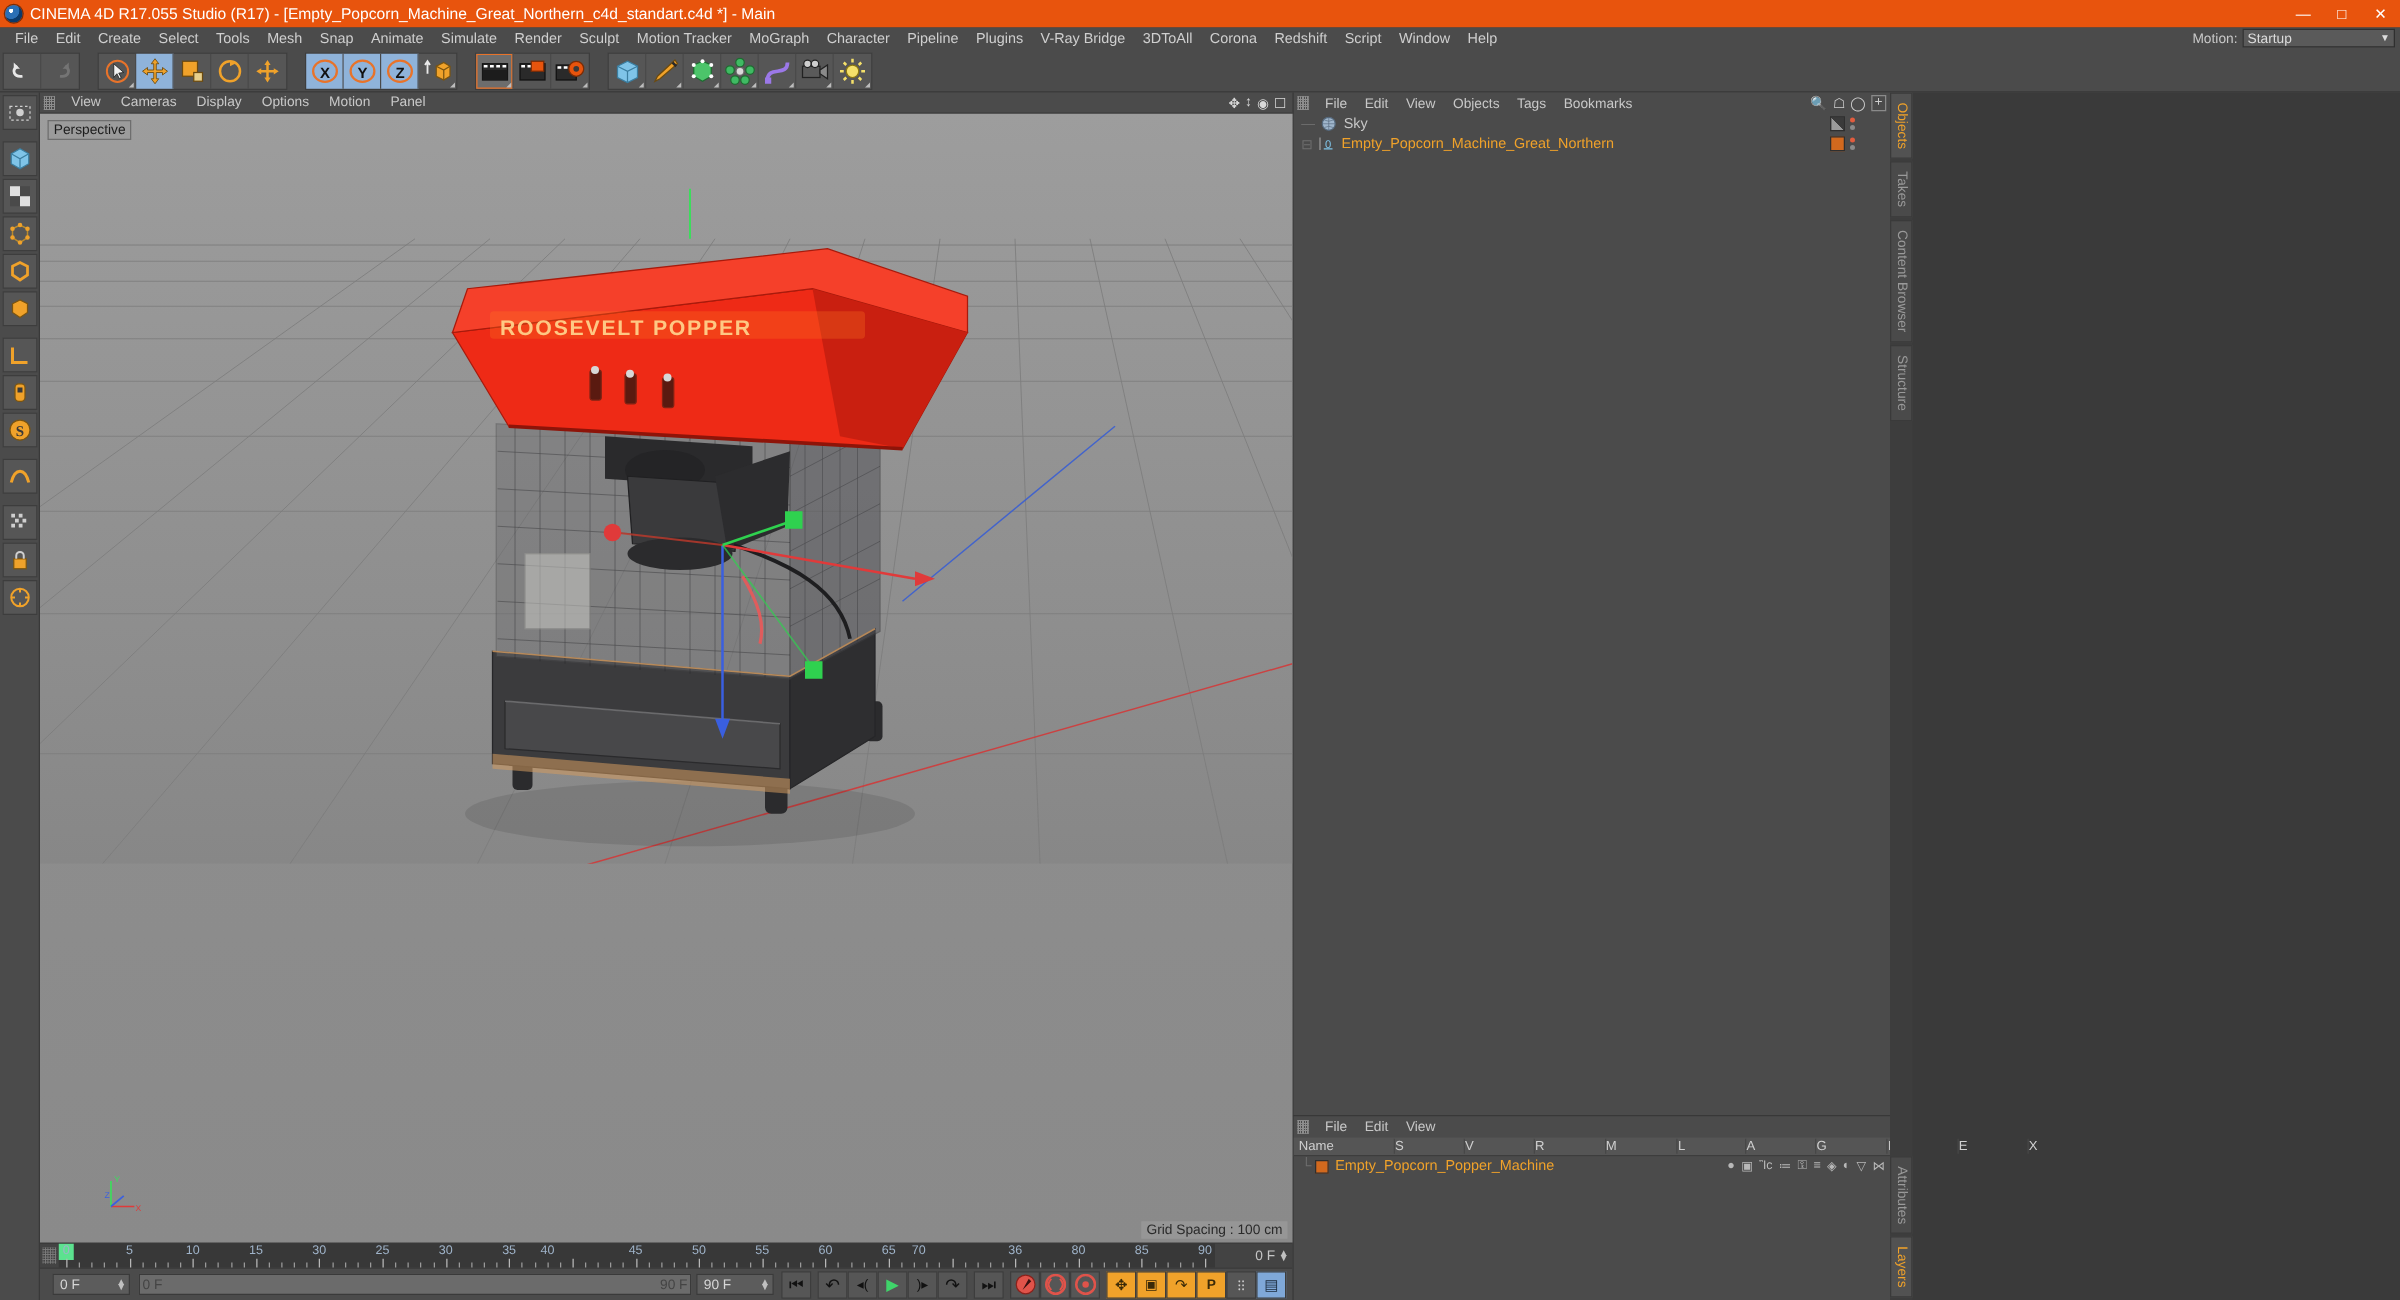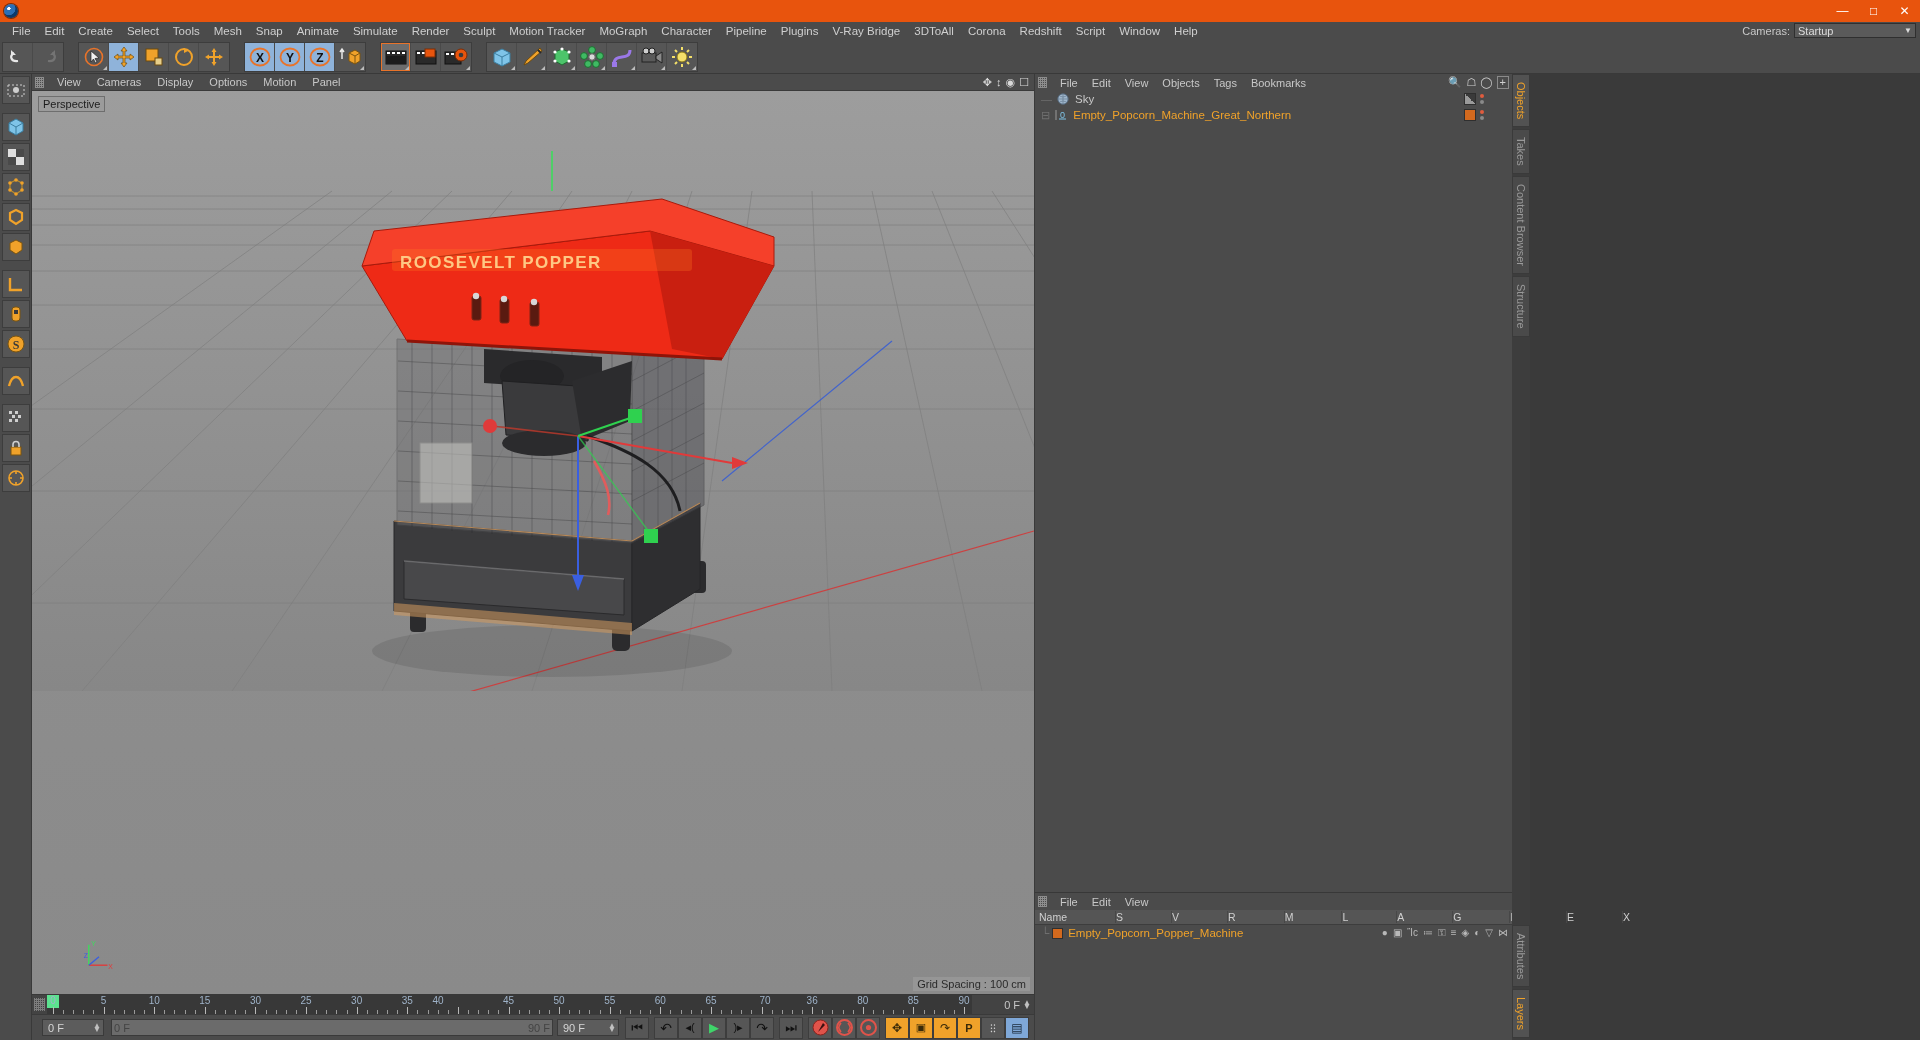--- a/index.html
+++ b/index.html
@@ -121,20 +121,21 @@
   .vtab{ writing-mode:vertical-rl; text-orientation:mixed; font-size:11px; color:#9a9a9a;
     padding:7px 2px; background:#4a4a4a; border:1px solid #3a3a3a; margin-bottom:2px; text-align:center;}
   .vtab.act{ color:#f0a22a; background:#525252; }
   .vspace{ flex:1; }
 </style>
 </head>
 <body>
 
 <div id="titlebar">
   <div class="appicon"></div>
+  <div class="ttl">CINEMA 4D R17.055 Studio (R17) - [Empty_Popcorn_Machine_Great_Northern_c4d_standart.c4d *] - Main</div>
   <div id="winbtns">
     <div>—</div>
     <div>□</div>
     <div class="cl">✕</div>
   </div>
 </div>
 
 <div id="menubar">
   <div id="menuitems" style="display:flex">
       <div class="mi">File</div>
@@ -155,21 +156,21 @@
       <div class="mi">Plugins</div>
       <div class="mi">V-Ray Bridge</div>
       <div class="mi">3DToAll</div>
       <div class="mi">Corona</div>
       <div class="mi">Redshift</div>
       <div class="mi">Script</div>
       <div class="mi">Window</div>
       <div class="mi">Help</div>
     </div>
   <div id="layoutbox">
-    <span class="lb">Cameras:</span>
+    <span class="lb">Motion:</span>
     <div id="layoutsel">
       <span>Startup</span>
       <span style="font-size:8px">▼</span>
     </div>
   </div>
 </div>
 
 <div id="toolbar">
 
   <div class="tgroup">
@@ -640,21 +641,21 @@
           <div class="lb" style="left: 461.5px;">45</div>
           <div class="tk" style="left: 461.5px; height: 7px; background: rgb(184, 184, 184);"></div>
           <div class="lb" style="left: 512.111px;">50</div>
           <div class="tk" style="left: 512.111px; height: 7px; background: rgb(184, 184, 184);"></div>
           <div class="lb" style="left: 562.722px;">55</div>
           <div class="tk" style="left: 562.722px; height: 7px; background: rgb(184, 184, 184);"></div>
           <div class="lb" style="left: 613.333px;">60</div>
           <div class="tk" style="left: 613.333px; height: 7px; background: rgb(184, 184, 184);"></div>
           <div class="lb" style="left: 663.944px;">65</div>
           <div class="tk" style="left: 663.944px; height: 7px; background: rgb(184, 184, 184);"></div>
-          <div class="lb" style="left: 718px;">70</div>
+          <div class="lb" style="left: 688px;">70</div>
           <div class="tk" style="left: 714.556px; height: 7px; background: rgb(184, 184, 184);"></div>
           <div class="lb" style="left: 765.167px;">36</div>
           <div class="tk" style="left: 765.167px; height: 7px; background: rgb(184, 184, 184);"></div>
           <div class="lb" style="left: 815.778px;">80</div>
           <div class="tk" style="left: 815.778px; height: 7px; background: rgb(184, 184, 184);"></div>
           <div class="lb" style="left: 866.389px; text-align: center;">85</div>
           <div class="tk" style="left: 866.389px; height: 7px; background: rgb(184, 184, 184);"></div>
           <div class="lb" style="left: 917px;">90</div>
           <div class="tk" style="left: 917px; height: 7px; background: rgb(184, 184, 184);"></div>
           <div class="tk" style="left: 16.1222px; height: 4px;"></div>

